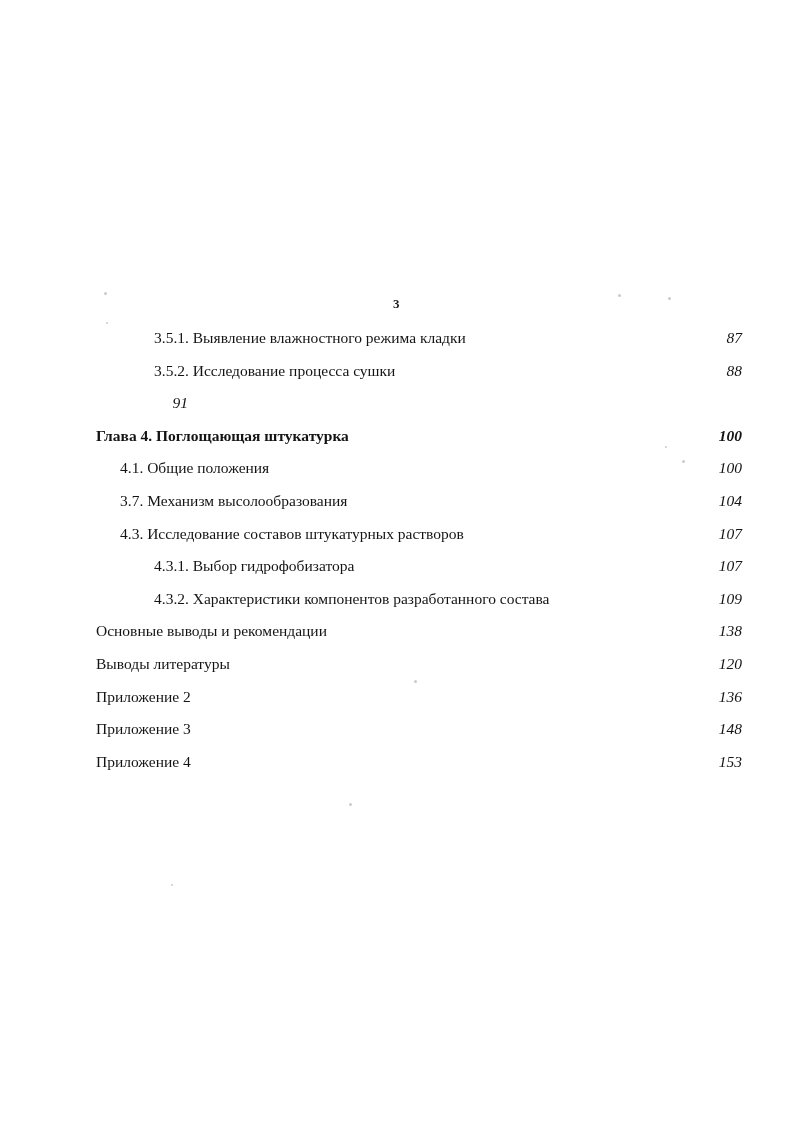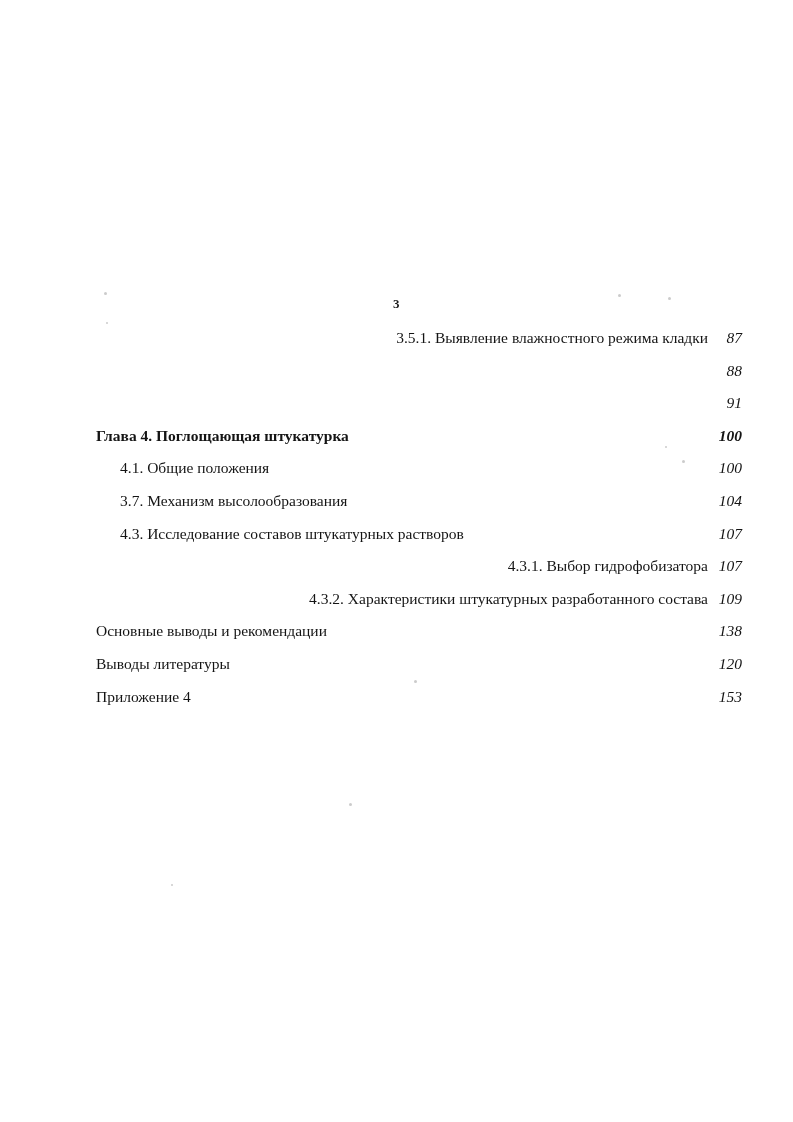--- a/index.html
+++ b/index.html
@@ -51,21 +51,21 @@
   }
   .toc-page {
     white-space: nowrap;
     text-align: right;
     min-width: 34px;
     font-style: italic;
   }
   
   .lvl-0 { padding-left: 0px; }
   .lvl-1 { padding-left: 24px; }
-  .lvl-2 { padding-left: 58px; justify-content: flex-end; }
+  .lvl-2 { padding-left: 58px; }
 
   .bold .toc-title,
   .bold .toc-page { font-weight: bold; }
 
   
   .speck {
     position: absolute;
     background: #b9b9b9;
     border-radius: 50%;
     opacity: 0.75;
@@ -77,20 +77,21 @@
 <div class="page">
 
   <div class="page-number">3</div>
 
   <div class="toc" id="toc-list">
       <div class="toc-row lvl-2">
         <span class="toc-title">3.5.1. Выявление влажностного режима кладки</span>
         <span class="toc-page">87</span>
       </div>
       <div class="toc-row lvl-2">
+        <span class="toc-title">3.5.2. Исследование процесса сушки</span>
         <span class="toc-page">88</span>
       </div>
       <div class="toc-row lvl-2">
         <span class="toc-page">91</span>
       </div>
       <div class="toc-row lvl-0 bold">
         <span class="toc-title">Глава 4. Поглощающая штукатурка</span>
         <span class="toc-page">100</span>
       </div>
       <div class="toc-row lvl-1">
@@ -103,30 +104,38 @@
       </div>
       <div class="toc-row lvl-1">
         <span class="toc-title">4.3. Исследование составов штукатурных растворов</span>
         <span class="toc-page">107</span>
       </div>
       <div class="toc-row lvl-2">
         <span class="toc-title">4.3.1. Выбор гидрофобизатора</span>
         <span class="toc-page">107</span>
       </div>
       <div class="toc-row lvl-2">
-        <span class="toc-title">4.3.2. Характеристики штукатурных разработанного состава</span>
+        <span class="toc-title">4.3.2. Характеристики компонентов разработанного состава</span>
         <span class="toc-page">109</span>
       </div>
       <div class="toc-row lvl-0">
         <span class="toc-title">Основные выводы и рекомендации</span>
         <span class="toc-page">138</span>
       </div>
       <div class="toc-row lvl-0">
         <span class="toc-title">Выводы литературы</span>
         <span class="toc-page">120</span>
+      </div>
+      <div class="toc-row lvl-0">
+        <span class="toc-title">Приложение 2</span>
+        <span class="toc-page">136</span>
+      </div>
+      <div class="toc-row lvl-0">
+        <span class="toc-title">Приложение 3</span>
+        <span class="toc-page">148</span>
       </div>
       <div class="toc-row lvl-0">
         <span class="toc-title">Приложение 4</span>
         <span class="toc-page">153</span>
       </div>
     </div>
 
   <div class="speck" style="left:104px; top:292px; width:3px; height:3px;"></div>
   <div class="speck" style="left:618px; top:294px; width:3px; height:3px;"></div>
   <div class="speck" style="left:668px; top:297px; width:3px; height:3px;"></div>

